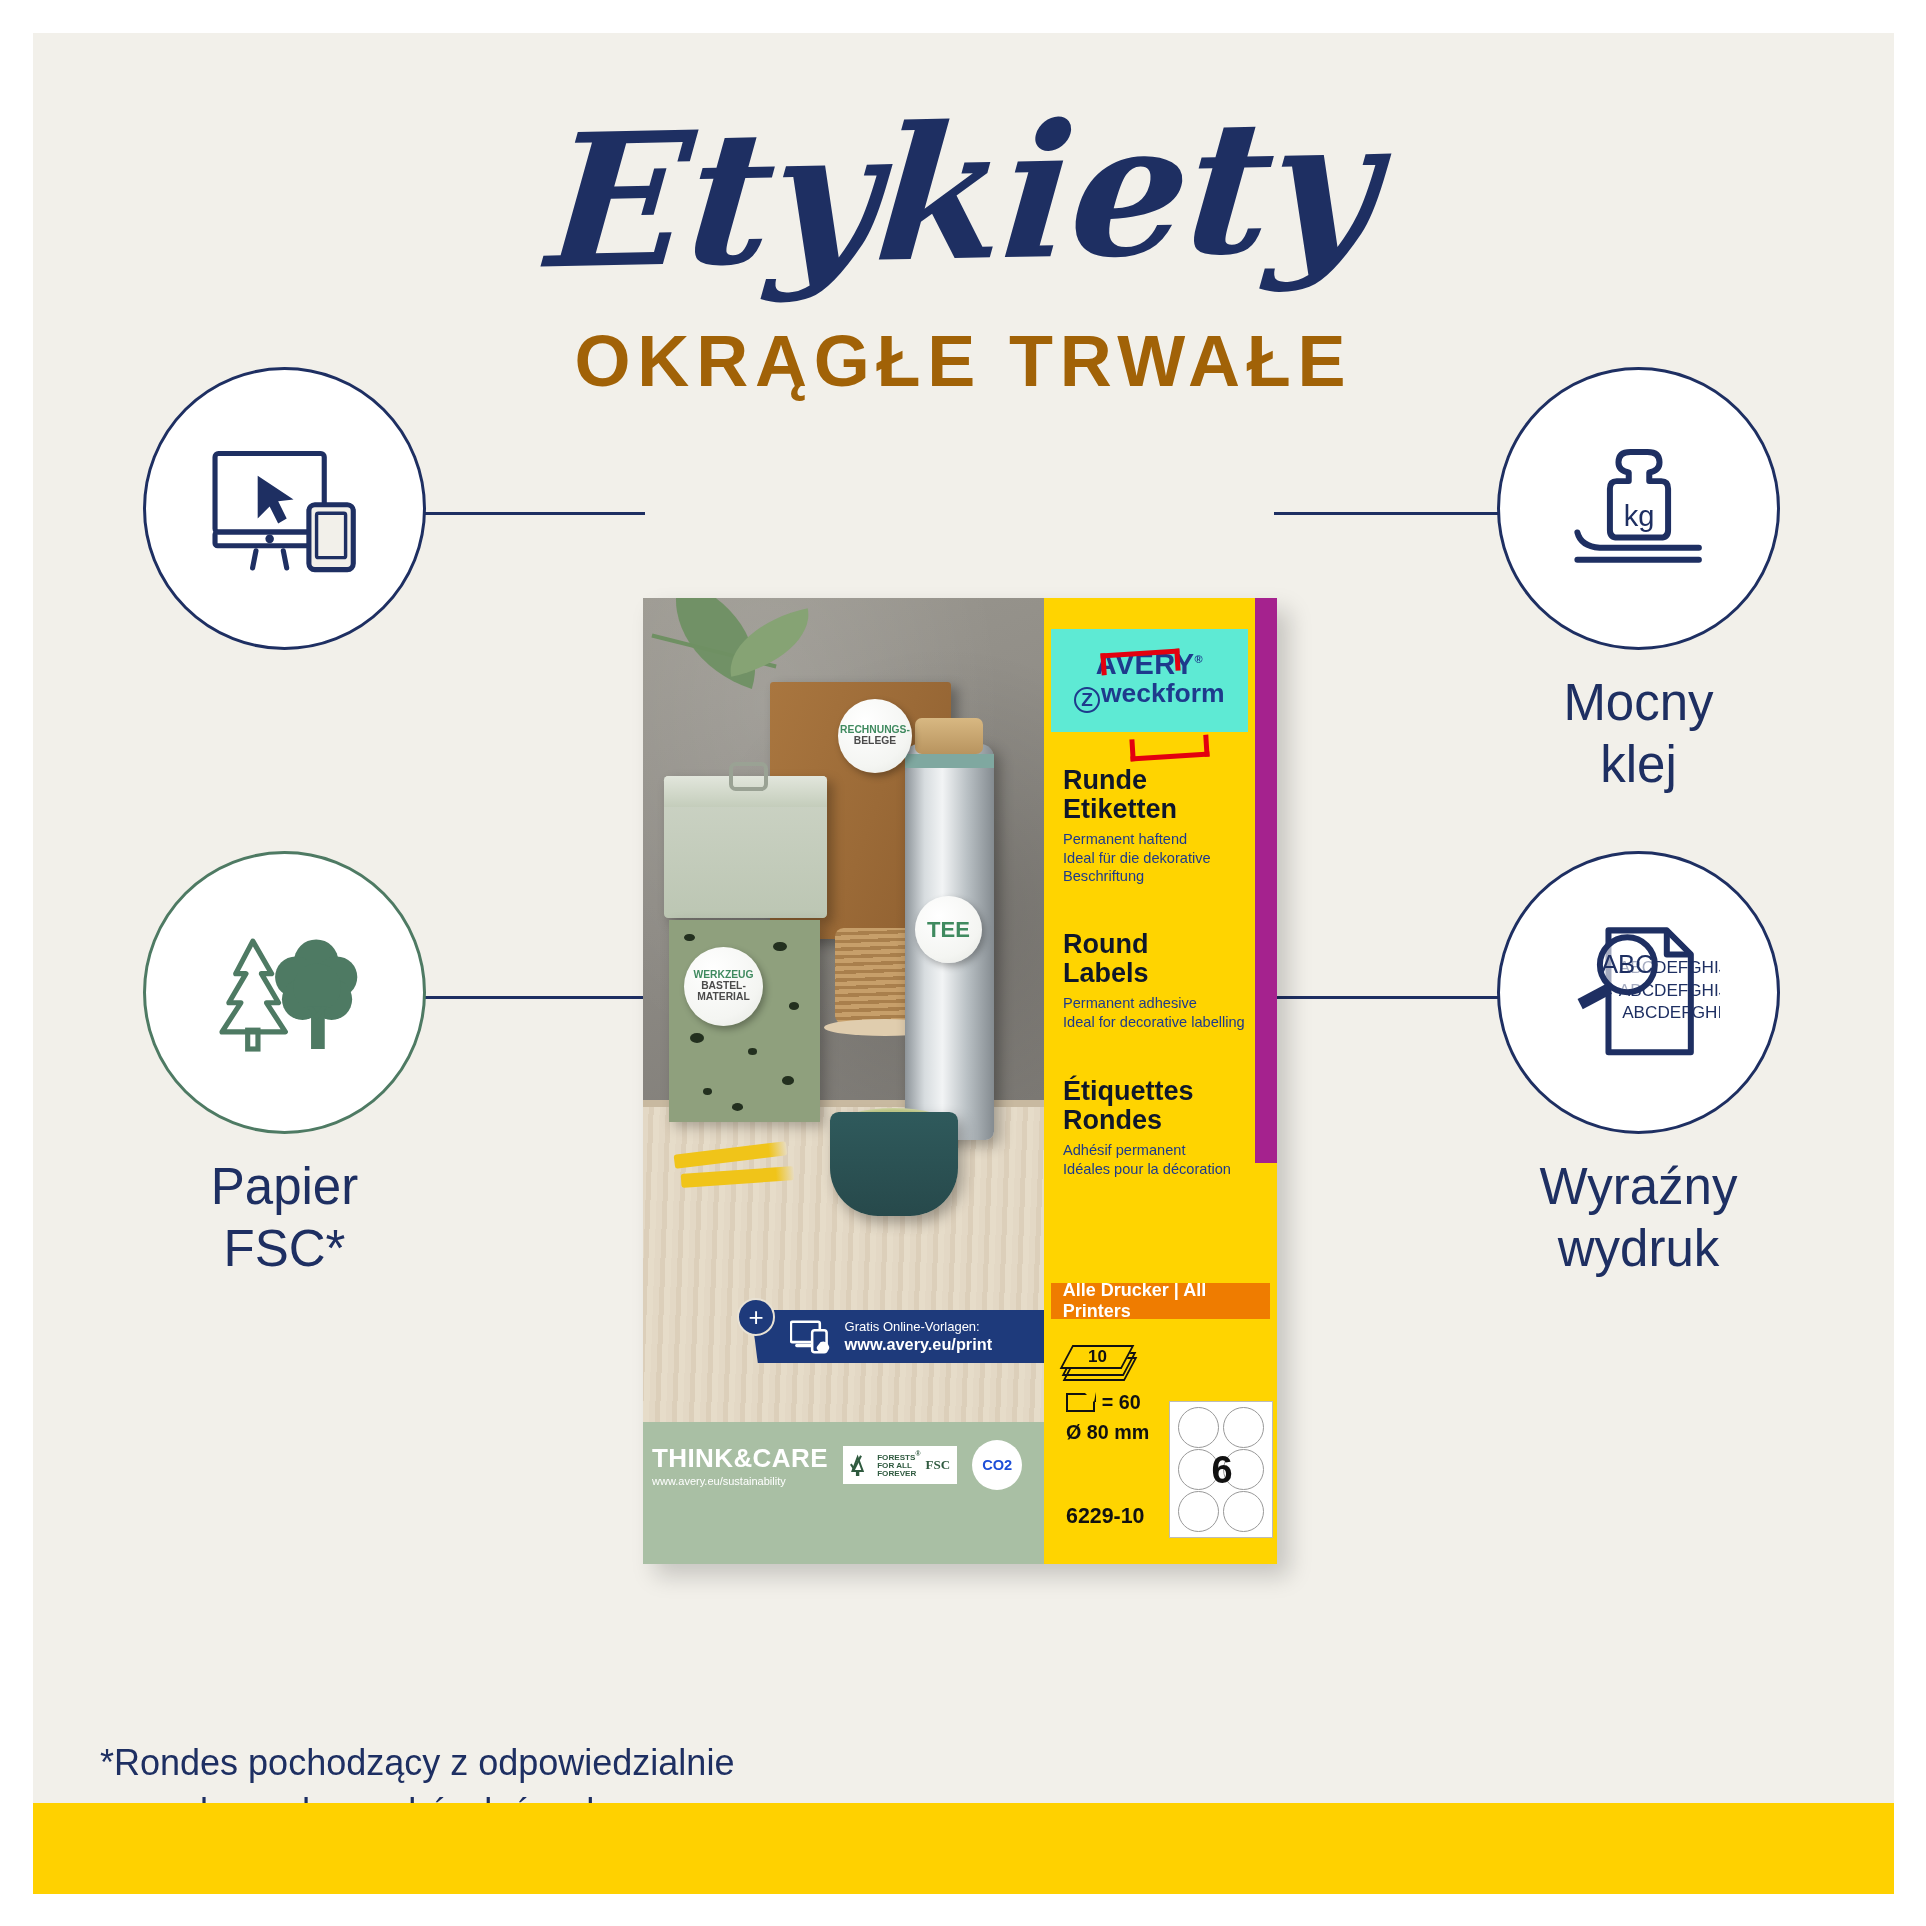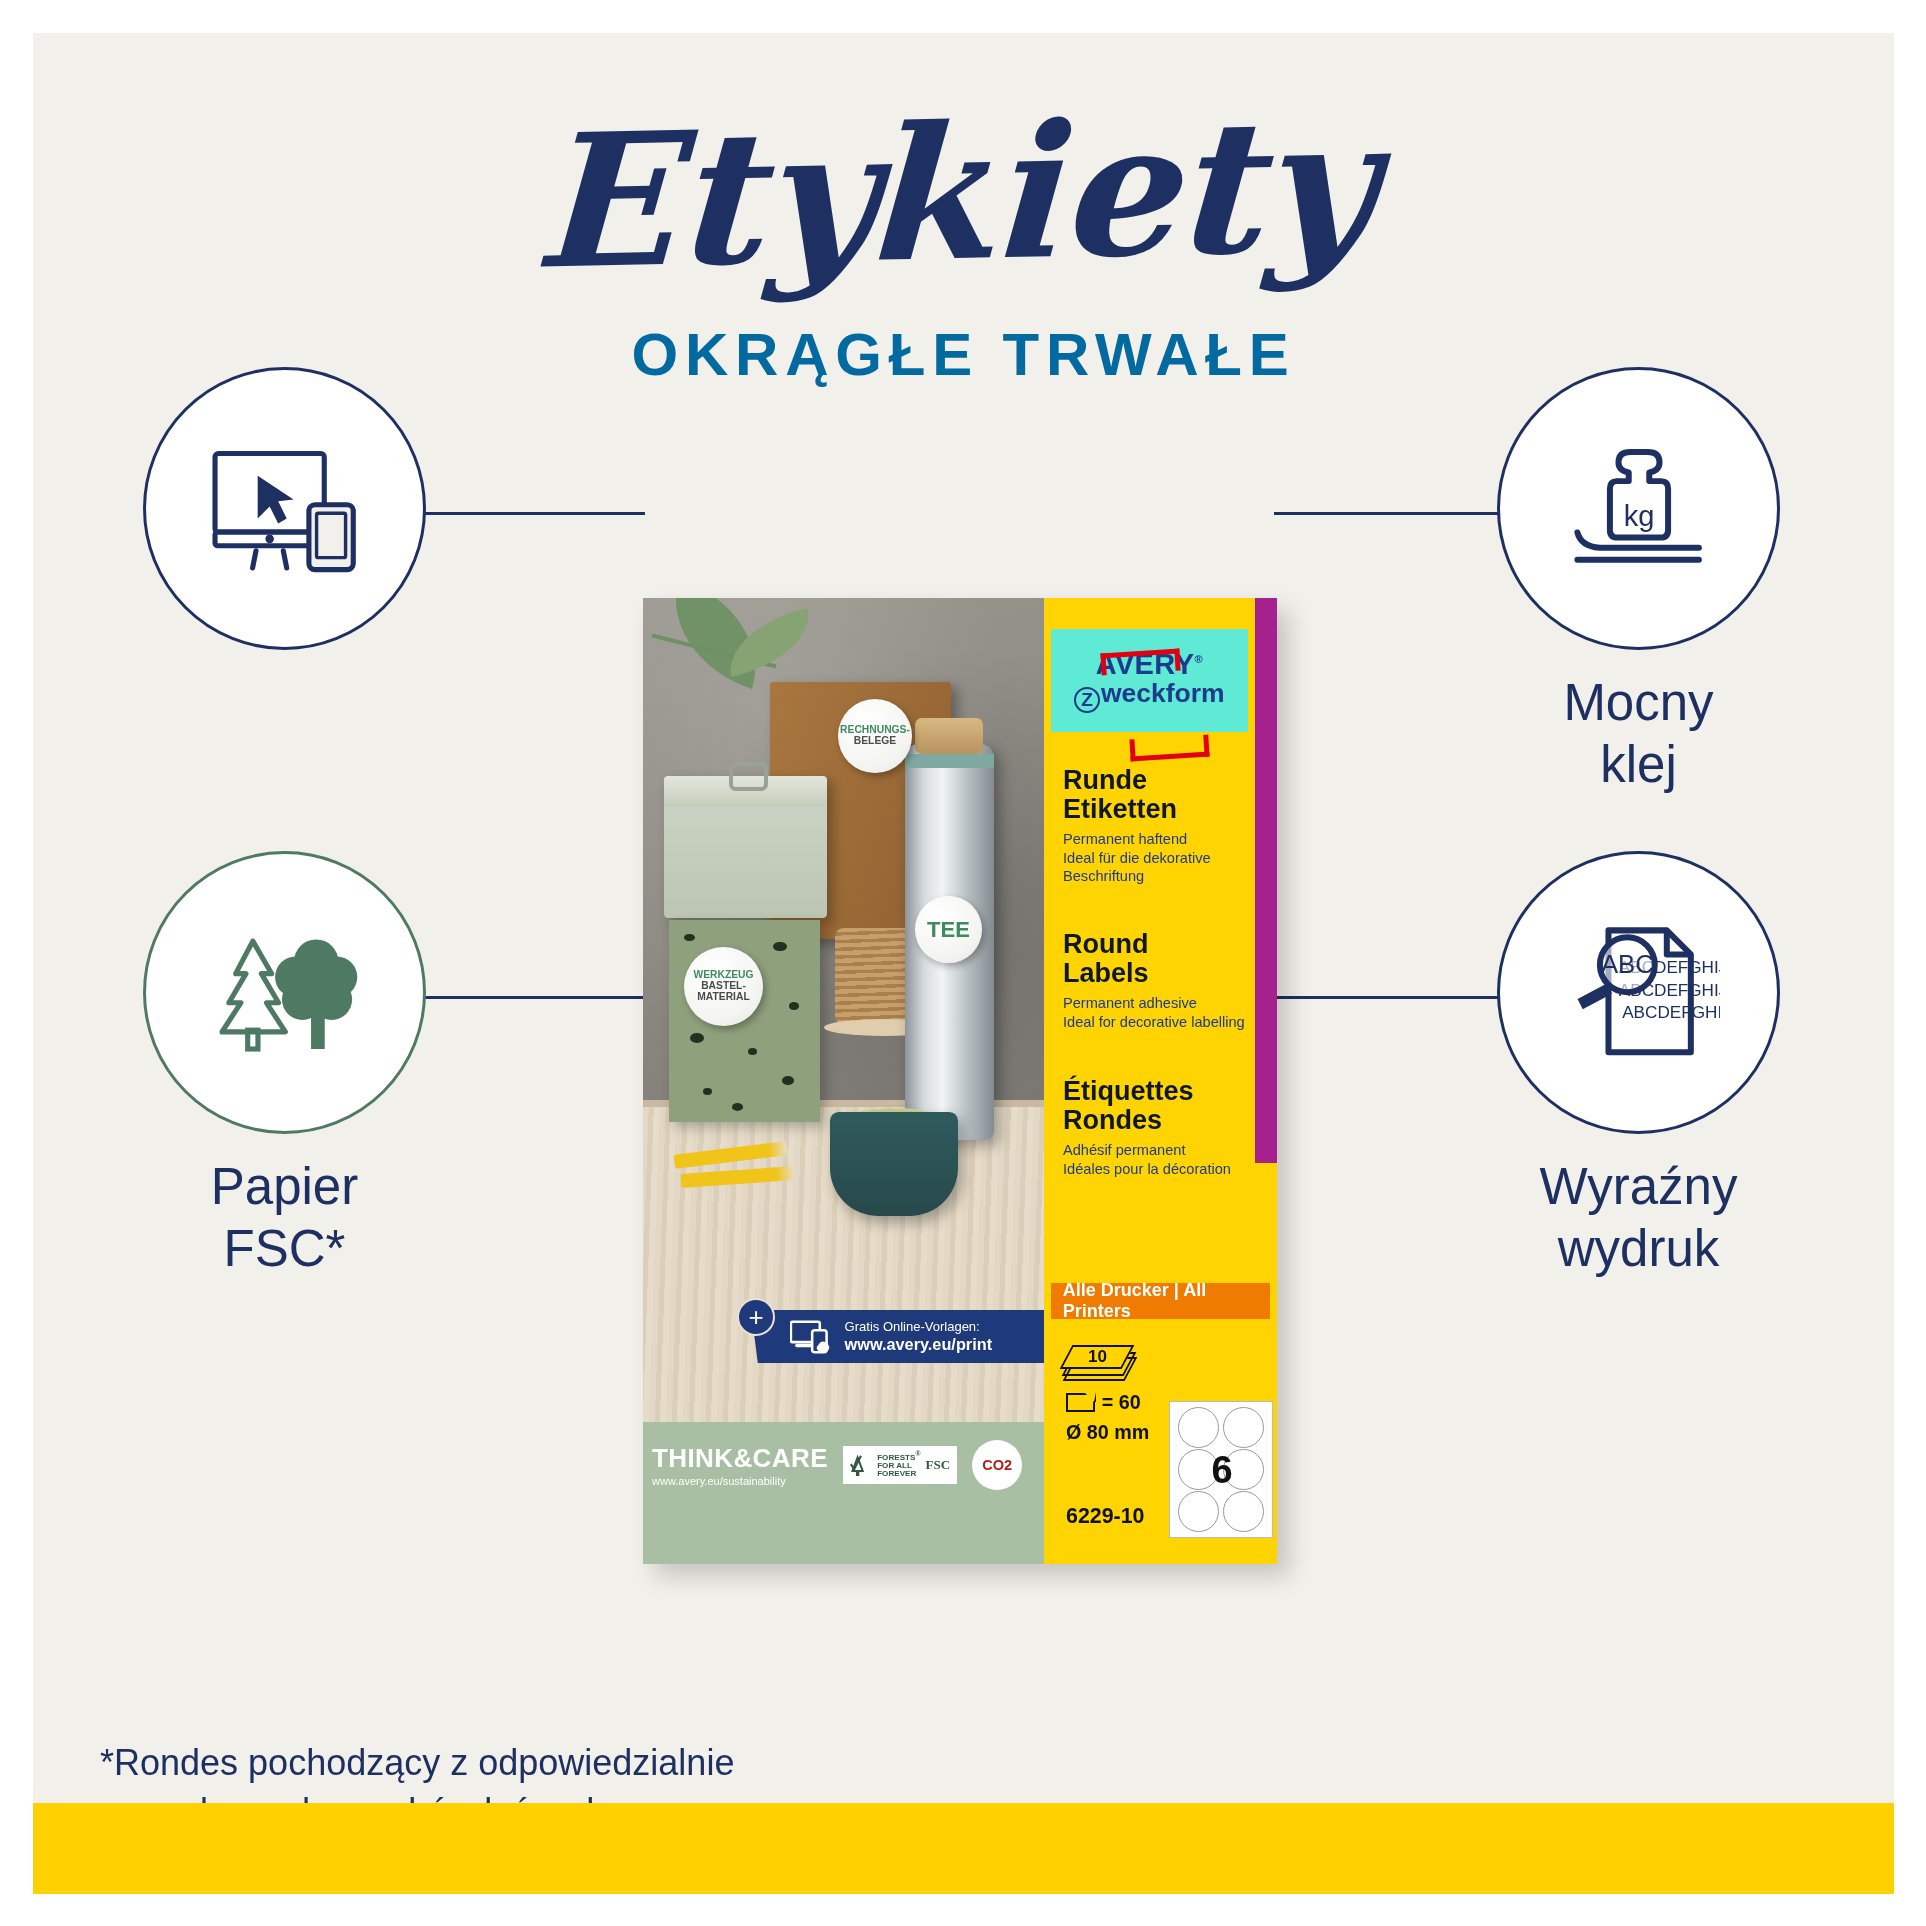--- a/index.html
+++ b/index.html
@@ -28,23 +28,23 @@
     line-height: 1;
     color: #1e2f62;
     letter-spacing: -1.7px;
     transform: skewX(-6deg) rotate(-1.2deg);
   }
   .sub-title {
     position: absolute; left: 0; top: 287px; width: 100%;
     text-align: center;
     font-family: "Liberation Sans", sans-serif;
     font-weight: 700;
-    font-size: 60px;
+    font-size: 72px;
     letter-spacing: 6.8px;
-    color: #0369a1;
+    color: #a16207;
   }
 
   
   .conn { position: absolute; background: #1e2f62; height: 2.6px; }
 
   
   .feature { position: absolute; }
   .circle {
     border-radius: 50%;
     background: #ffffff;
@@ -183,21 +183,21 @@
   
   #tcStrip { position:absolute; left:0; top: 824px; width: 401px; height: 86px;
              background:#a9bfa4; display:flex; align-items:center; gap: 15.4px; padding-left: 9px;}
   #tcLogo { color:#fff; font-weight:700; font-size: 26px; letter-spacing: 0.4px; }
   #tcUrl  { color:#fff; font-size: 11px; margin-top: 1.7px;}
   #fscBox { background:#fff; padding: 5.1px 6.8px; display:flex; align-items:center; gap:5.1px; }
   #fscBox .fsc-t { font-family:"Liberation Serif", serif; font-weight:700; font-size:13px; color:#2f5a3f;}
   #fscBox .fsc-r { font-size: 8.1px; font-weight:700; line-height:1.02; color:#2f5a3f;}
   #co2Badge { width:50px;height:50px;border-radius:50%;background:#fff;
               display:flex;align-items:center;justify-content:center;
-              font-size:14.6px;font-weight:700;color:#b91c1c;}
+              font-size:14.6px;font-weight:700;color:#1d4ed8;}
 
   
   #panel {
     position:absolute; left: 401px; top:0; width: 233px; height: 100%;
     background: #ffd400;
   }
   #magenta { position:absolute; right: 0; top: 0; width: 22px; height: 565px; background:#a5228e; }
   #logoBox {
     position:absolute; left: 6.8px; top: 31px; width: 197px; height: 103px;
     background:#5eead4; display:flex; flex-direction:column;

